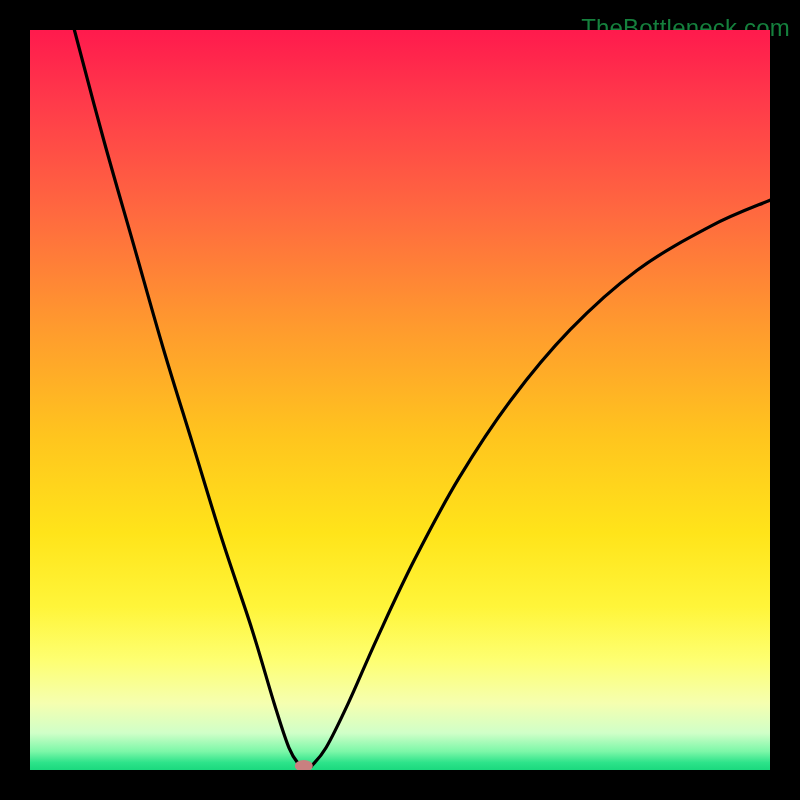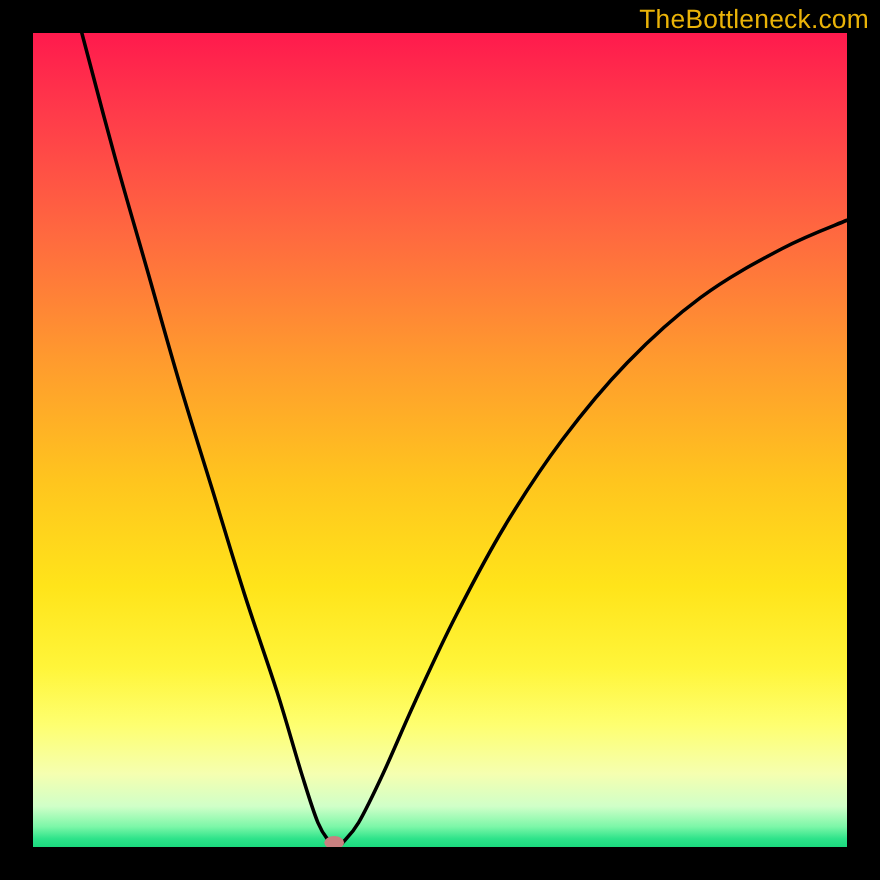--- a/index.html
+++ b/index.html
@@ -14,23 +14,23 @@
   .frame {
     position: absolute;
     left: 0;
     top: 0;
     width: 800px;
     height: 800px;
     background: #000;
   }
   .attribution {
     position: absolute;
-    top: 4px;
+    top: 14px;
     right: 10px;
-    color: #eab308;
+    color: #15803d;
     font-size: 24px;
     font-weight: 500;
     letter-spacing: 0.2px;
   }
   .plot-area {
     position: absolute;
     left: 30px;
     top: 30px;
     width: 740px;
     height: 740px;

